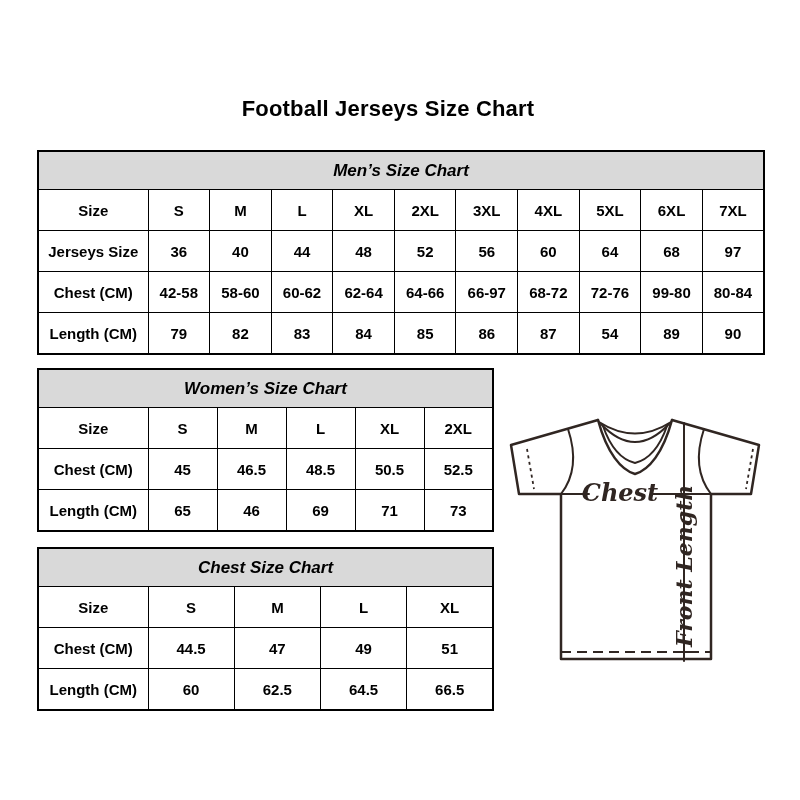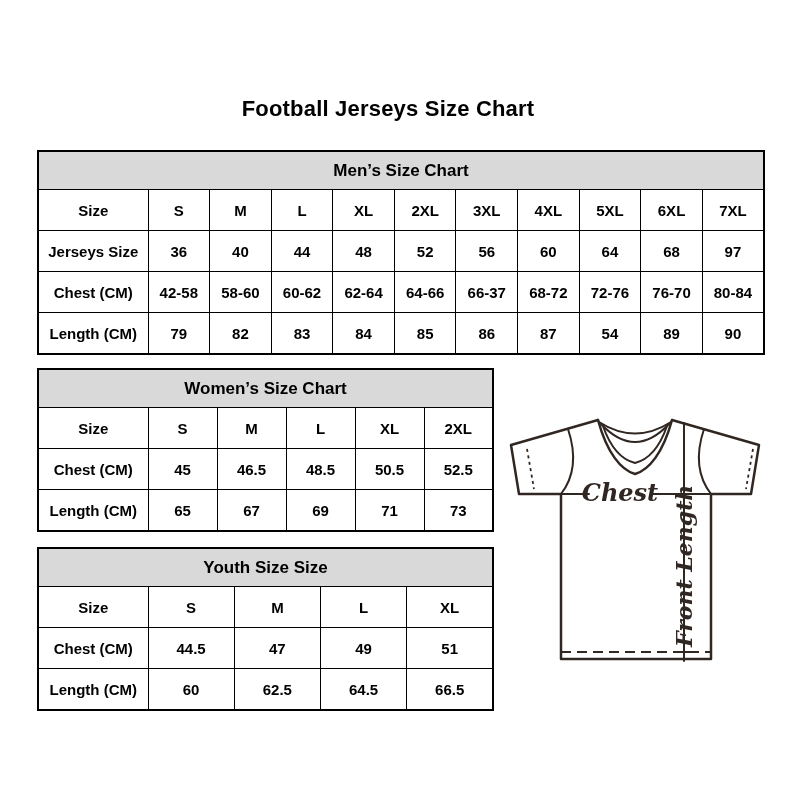--- a/index.html
+++ b/index.html
@@ -16,21 +16,21 @@
   table.size-table {
     position:absolute; border-collapse:collapse; table-layout:fixed;
     background:#fff; border:2px solid var(--border-color, #000);
   }
   table.size-table td {
     border:1px solid var(--border-color, #000);
     text-align:center; vertical-align:middle;
     font-weight:bold; font-size:15px; height:40px; padding:0;
   }
   table.size-table td.tbl-title {
-    height:37px; background:var(--header-bg, #d9d9d9); font-size:17px;
+    height:37px; background:var(--header-bg, #d9d9d9); font-size:17px;font-style:italic;
   }
   table.men   { left:37px; top:150px; width:726px; }
   table.women { left:37px; top:368px; width:455px; }
   table.youth { left:37px; top:547px; width:455px; }
 
   .jersey {
     position:absolute; left:505px; top:413px; width:270px; height:252px;
   }
   .jersey path, .jersey line {
     fill:none; stroke:var(--line-color, #302622);
@@ -89,24 +89,24 @@
           <td>68</td>
           <td>97</td>
         </tr>
         <tr>
           <td>Chest (CM)</td>
           <td>42-58</td>
           <td>58-60</td>
           <td>60-62</td>
           <td>62-64</td>
           <td>64-66</td>
-          <td>66-37</td>
+          <td>66-97</td>
           <td>68-72</td>
           <td>72-76</td>
-          <td>76-70</td>
+          <td>99-80</td>
           <td>80-84</td>
         </tr>
         <tr>
           <td>Length (CM)</td>
           <td>79</td>
           <td>82</td>
           <td>83</td>
           <td>84</td>
           <td>85</td>
           <td>86</td>
@@ -139,36 +139,36 @@
           <td>Chest (CM)</td>
           <td>45</td>
           <td>46.5</td>
           <td>48.5</td>
           <td>50.5</td>
           <td>52.5</td>
         </tr>
         <tr>
           <td>Length (CM)</td>
           <td>65</td>
-          <td>67</td>
+          <td>46</td>
           <td>69</td>
           <td>71</td>
           <td>73</td>
         </tr>
       </tbody>
     </table>
 
   <table class="size-table youth">
     <colgroup>
       <col style="width:110px">
       <col span="4" style="width:86.25px">
     </colgroup>
   <tbody>
         <tr>
-          <td colspan="5" class="tbl-title">Youth Size Size</td>
+          <td colspan="5" class="tbl-title">Chest Size Chart</td>
         </tr>
         <tr>
           <td>Size</td>
           <td>S</td>
           <td>M</td>
           <td>L</td>
           <td>XL</td>
         </tr>
         <tr>
           <td>Chest (CM)</td>

